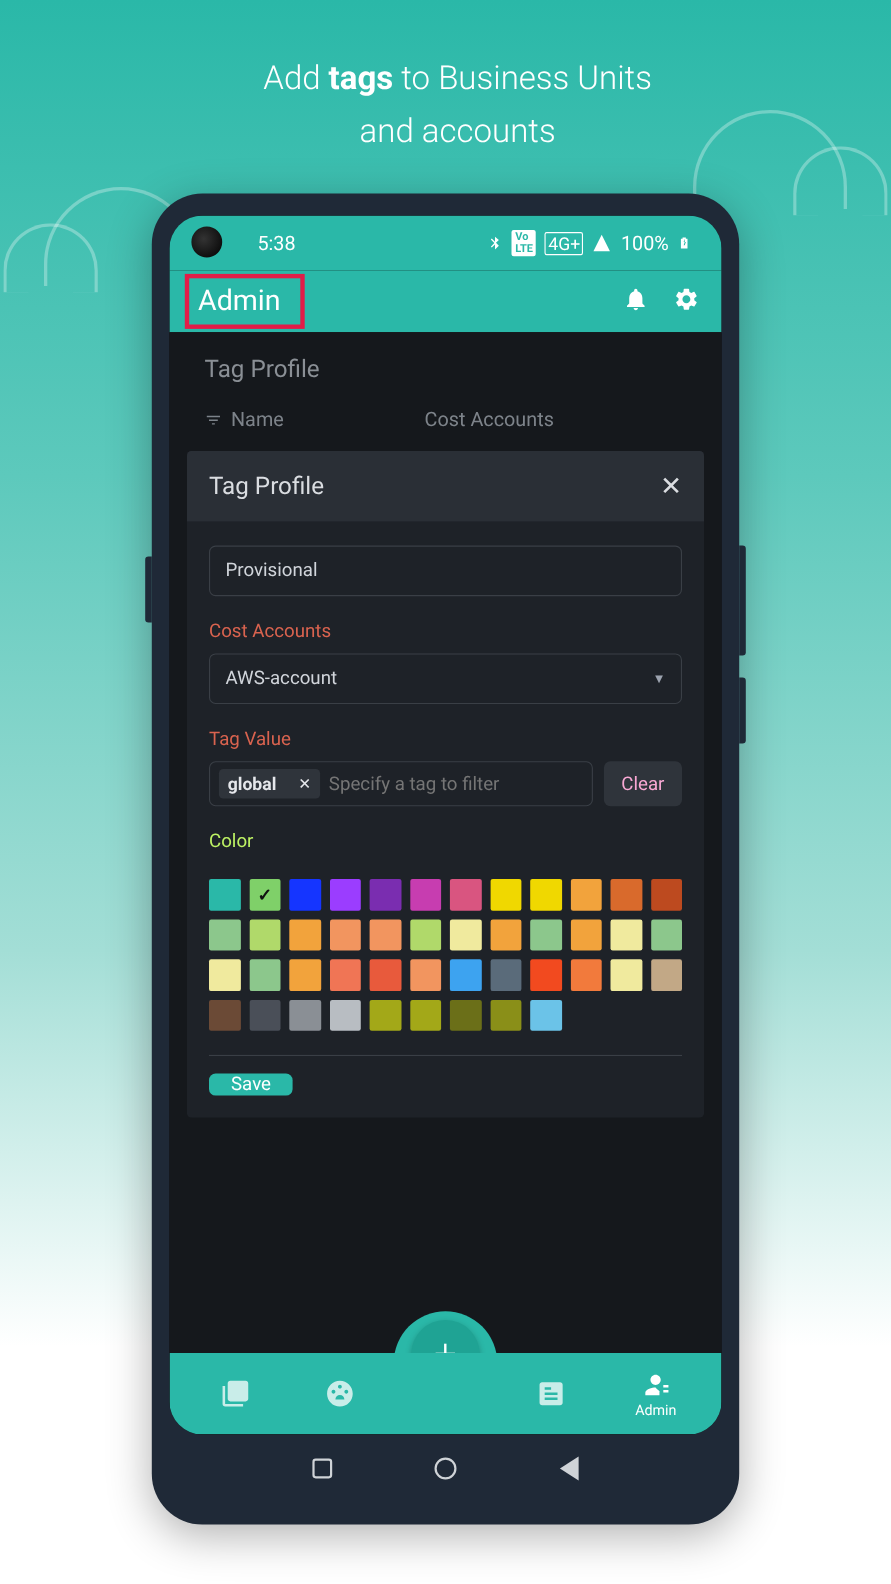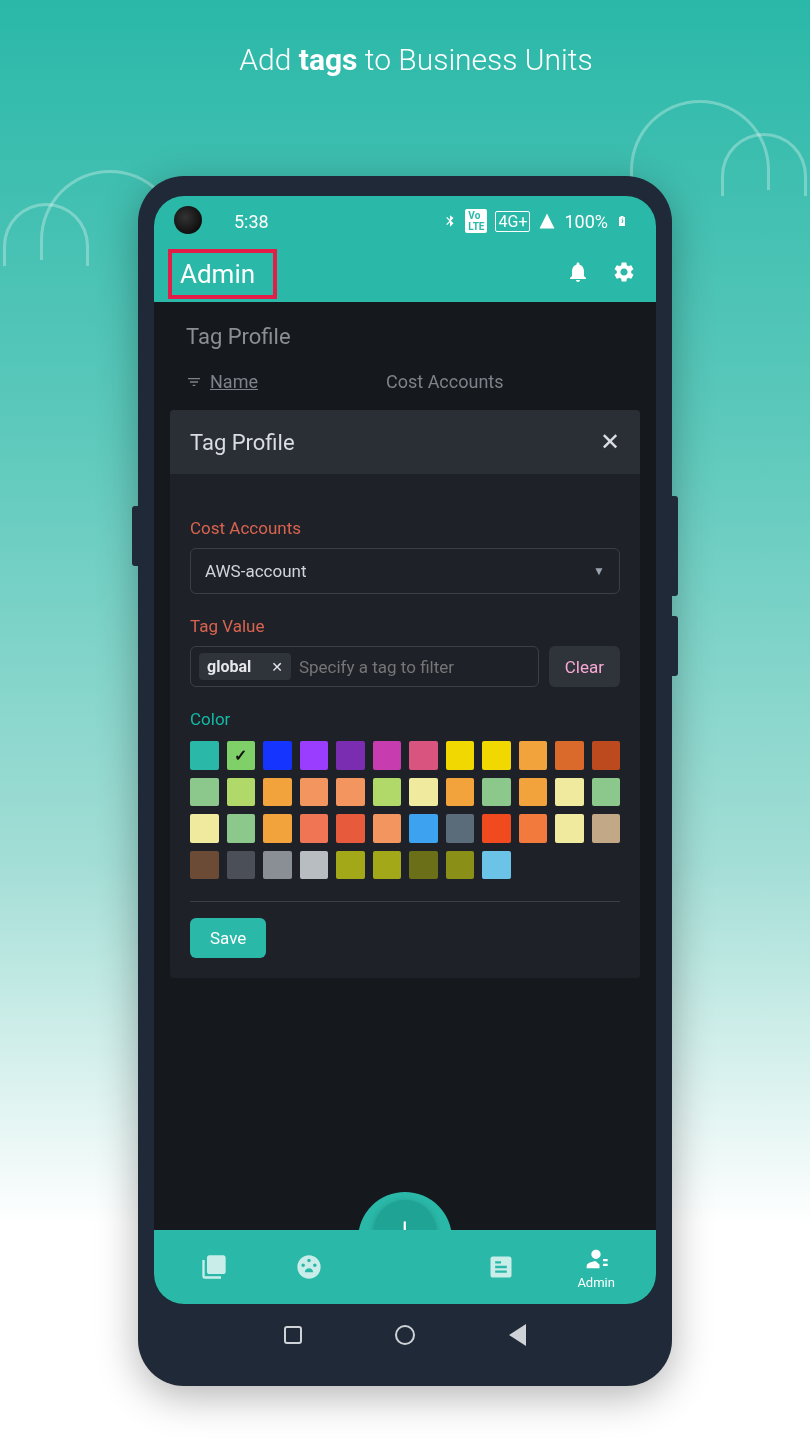--- a/index.html
+++ b/index.html
@@ -18,21 +18,21 @@
       border-bottom: none;
       border-radius: 100px 100px 0 0;
     }
     .cloud.c1 { width: 140px; height: 90px; top: 170px; left: 40px; }
     .cloud.c1::before { content:''; position:absolute; width:80px; height:60px; left:-40px; top:30px; border:3px solid rgba(255,255,255,0.3); border-bottom:none; border-radius:80px 80px 0 0; }
     .cloud.c2 { width: 140px; height: 90px; top: 100px; right: 40px; }
     .cloud.c2::after { content:''; position:absolute; width:80px; height:60px; right:-40px; top:30px; border:3px solid rgba(255,255,255,0.3); border-bottom:none; border-radius:80px 80px 0 0; }
 
     .tagline {
       position: absolute;
-      top: 36px;
+      top: 48px;
       width: 100%;
       text-align: center;
       color: #ffffff;
       font-size: 30px;
       font-weight: 300;
       line-height: 1.6;
       padding-left: 22px;
     }
     .tagline b { font-weight: 700; }
 
@@ -134,21 +134,21 @@
       font-size: 16px;
       cursor: pointer;
     }
 
     .table-head {
       display: flex;
       padding: 10px 32px 18px 32px;
       color: #7d838a;
       font-size: 18px;
     }
-    .table-head .name-col { display:flex; align-items:center; gap:8px; width:200px;text-decoration:underline; }
+    .table-head .name-col { display:flex; align-items:center; gap:8px; width:200px; }
     .filter-ic { width:16px; height:16px; fill:#7d838a; }
 
     .modal {
       background: #1e2228;
       margin: 0 16px;
       border-radius: 4px;
       overflow: hidden;
     }
     .modal-header {
       display:flex;
@@ -218,21 +218,21 @@
     .clear-btn {
       background:#2f343b;
       border:none;
       color:#f9a8d4;
       padding:0 16px;
       border-radius:6px;
       font-size:17px;
       cursor:pointer;
     }
 
-    .color-label { color:#14b8a6; font-size:17px; margin-bottom:12px; display:block; }
+    .color-label { color:#bef264; font-size:17px; margin-bottom:24px; display:block; }
     .color-grid { display:grid; grid-template-columns: repeat(12, 1fr); gap:8px; margin-bottom:20px; }
     .swatch {
       width:100%;
       aspect-ratio:1;
       border-radius:2px;
       cursor:pointer;
       position:relative;
       display:flex;
       align-items:center;
       justify-content:center;
@@ -243,21 +243,21 @@
       font-size:16px;
       font-weight:700;
     }
 
     .divider { height:1px; background:#3a3f46; margin: 4px 0 16px 0; }
 
     .save-btn {
       background:#2ab8a8;
       border:none;
       color:#fff;
-      padding:10px 20px;
+      padding:0 20px;
       border-radius:6px;
       font-size:17px;
       cursor:pointer;
     }
 
     .bottom-nav {
       position:absolute;
       bottom:0;
       left:0;
       right:0;
@@ -324,20 +324,21 @@
     .sys-tri { width:0; height:0; border-top:11px solid transparent; border-bottom:11px solid transparent; border-right:17px solid #cfd3d7; }
   </style>
 </head>
 <body>
 
 <div class="cloud c1"></div>
 <div class="cloud c2"></div>
 
 <div class="tagline">
   <span>Add </span><b>tags</b><span> to Business Units</span><br>
+  <span>and accounts</span>
 </div>
 
 <div class="phone-frame">
   <div class="phone-side-btn b1"></div>
   <div class="phone-side-btn b2"></div>
   <div class="phone-side-btn b3"></div>
   <div class="camera-dot"></div>
 
   <div class="screen">
 
@@ -397,20 +398,21 @@
         <span>Cost Accounts</span>
       </div>
 
       <div class="modal">
         <div class="modal-header">
           <span class="modal-title">Tag Profile</span>
           <span class="close-ic">✕</span>
         </div>
         <div class="modal-body">
           <div class="form-group">
+            <input class="text-input" value="Provisional" style="">
           </div>
 
           <div class="form-group">
             <label class="form-label">Cost Accounts</label>
             <div class="select-input">
               <span>AWS-account</span>
               <span class="chev">▼</span>
             </div>
           </div>
 

